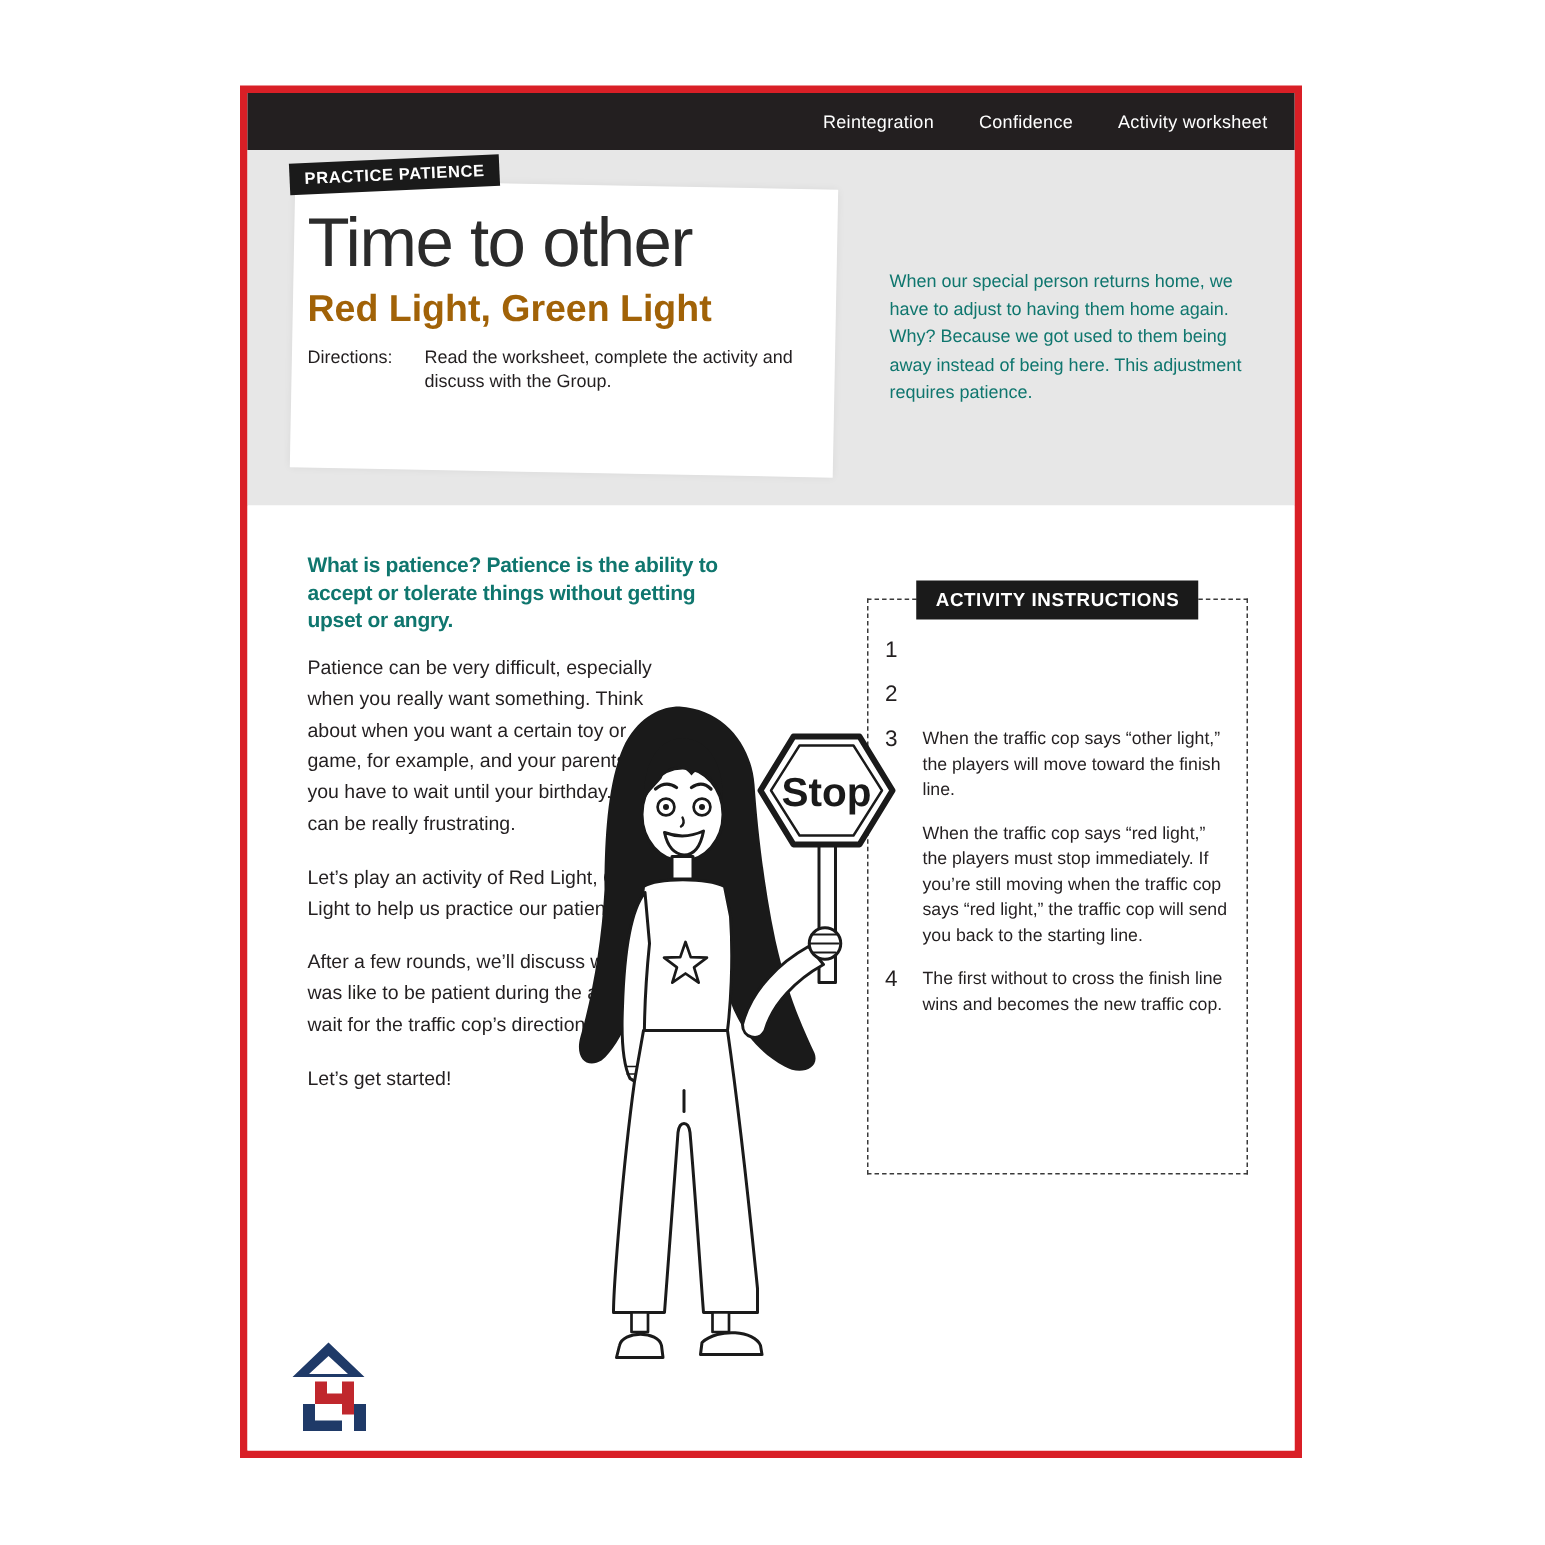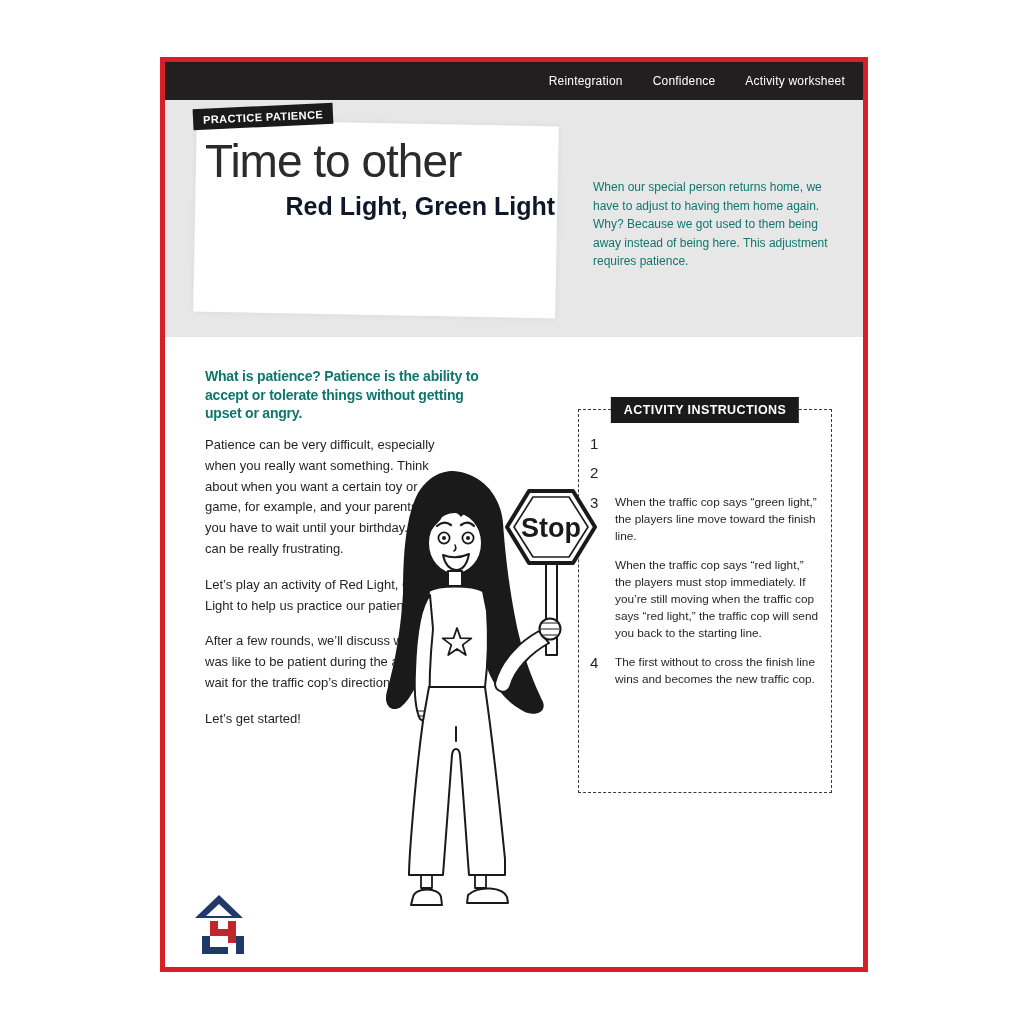--- a/index.html
+++ b/index.html
@@ -17,37 +17,37 @@
   
   .header{position:relative;height:237px;background:#e7e7e7;}
   .title-panel{position:absolute;left:30px;top:23px;width:362px;height:192px;
     background:#fff;transform:rotate(1.1deg);box-shadow:0 0 6px rgba(0,0,0,.06);}
   .badge{position:absolute;left:28px;top:6px;background:#1a1a1a;color:#fff;
     padding:5px 10px 4px;font-size:11px;font-weight:bold;letter-spacing:.4px;
     transform:rotate(-2.6deg);z-index:3;}
   .title-block{position:absolute;left:40px;top:37px;width:350px;z-index:2;}
   .main-title{font-size:46px;line-height:1.05;font-weight:400;color:#2b2b2b;
     letter-spacing:-1px;margin:0;}
-  .sub-title{font-size:25px;line-height:1.1;font-weight:600;color:#0f172a;margin:8px 0 0 0;text-align:right;}
+  .sub-title{font-size:25px;line-height:1.1;font-weight:600;color:#a16207;margin:8px 0 0 0;}
   .meta-row{display:flex;margin-top:9px;font-size:12px;line-height:1.35;}
   .meta-label{width:78px;flex:0 0 78px;}
   .meta-value{width:252px;}
   .intro-para{position:absolute;left:413px;top:78px;width:238px;font-size:12px;
     line-height:1.55;color:#0f766e;margin-left:15px;}
 
   
   .main{position:relative;height:630px;background:#fff;}
   .what-heading{position:absolute;left:40px;top:30px;width:274px;
     font-size:14px;font-weight:700;line-height:1.33;color:#0f766e;letter-spacing:-.2px;}
   .paras{position:absolute;left:40px;top:98px;width:252px;font-size:13px;line-height:1.6;}
   .paras p{margin:0 0 15px 0;}
 
   .illustration{position:absolute;left:218px;top:122px;width:222px;height:478px;z-index:2;}
 
-  .instructions{position:absolute;left:413px;top:72px;width:254px;height:384px;
+  .instructions{position:absolute;left:413px;top:62px;width:254px;height:384px;
     box-sizing:border-box;border:1.5px dashed #3a3a3a;z-index:1;}
   .inst-header{position:absolute;top:-13px;left:50%;transform:translateX(-50%);
     background:#1a1a1a;color:#fff;padding:6px 13px;font-size:12.5px;font-weight:bold;
     letter-spacing:.4px;white-space:nowrap;}
   .steps{padding:25px 9px 0 11px;}
   .step{display:flex;gap:9px;margin-bottom:12px;}
   .step-num{flex:0 0 16px;width:16px;font-size:15px;line-height:1.15;color:#231f20;}
   .step-text{flex:1;font-size:11.8px;line-height:1.45;color:#231f20;}
 
   .logo{position:absolute;left:28px;top:556px;width:52px;height:64px;}
@@ -63,20 +63,24 @@
       <span class="nav-link">Confidence</span>
       <span class="nav-link">Activity worksheet</span>
     </div>
 
     <div class="header">
       <div class="badge">PRACTICE PATIENCE</div>
       <div class="title-panel"></div>
       <div class="title-block">
         <h1 class="main-title">Time to other</h1>
         <h2 class="sub-title">Red Light, Green Light</h2>
+        <div class="meta-row">
+          <span class="meta-label">Directions:</span>
+          <span class="meta-value">Read the worksheet, complete the activity and discuss with the Group.</span>
+        </div>
       </div>
       <div class="intro-para">When our special person returns home, we have to adjust to having them home again. Why? Because we got used to them being away instead of being here. This adjustment requires patience.</div>
     </div>
 
     <div class="main">
       <div class="what-heading">What is patience? Patience is the ability to accept or tolerate things without getting upset or angry.</div>
 
       <div class="paras">
         <p>Patience can be very difficult, especially when you really want something. Think about when you want a certain toy or game, for example, and your parents say you have to wait until your birthday. That can be really frustrating.</p>
         <p>Let’s play an activity of Red Light, Green Light to help us practice our patience.</p>
@@ -147,21 +151,21 @@
         <div class="inst-header">ACTIVITY INSTRUCTIONS</div>
         <div class="steps">
           <div class="step">
             <span class="step-num">1</span>
           </div>
           <div class="step">
             <span class="step-num">2</span>
           </div>
           <div class="step">
             <span class="step-num">3</span>
-            <span class="step-text">When the traffic cop says “green light,” the players line move toward the finish line.</span>
+            <span class="step-text">When the traffic cop says “other light,” the players will move toward the finish line.</span>
           </div>
           <div class="step">
             <span class="step-num"></span>
             <span class="step-text">When the traffic cop says “red light,” the players must stop immediately. If you’re still moving when the traffic cop says “red light,” the traffic cop will send you back to the starting line.</span>
           </div>
           <div class="step">
             <span class="step-num">4</span>
             <span class="step-text">The first without to cross the finish line wins and becomes the new traffic cop.</span>
           </div>
         </div>

